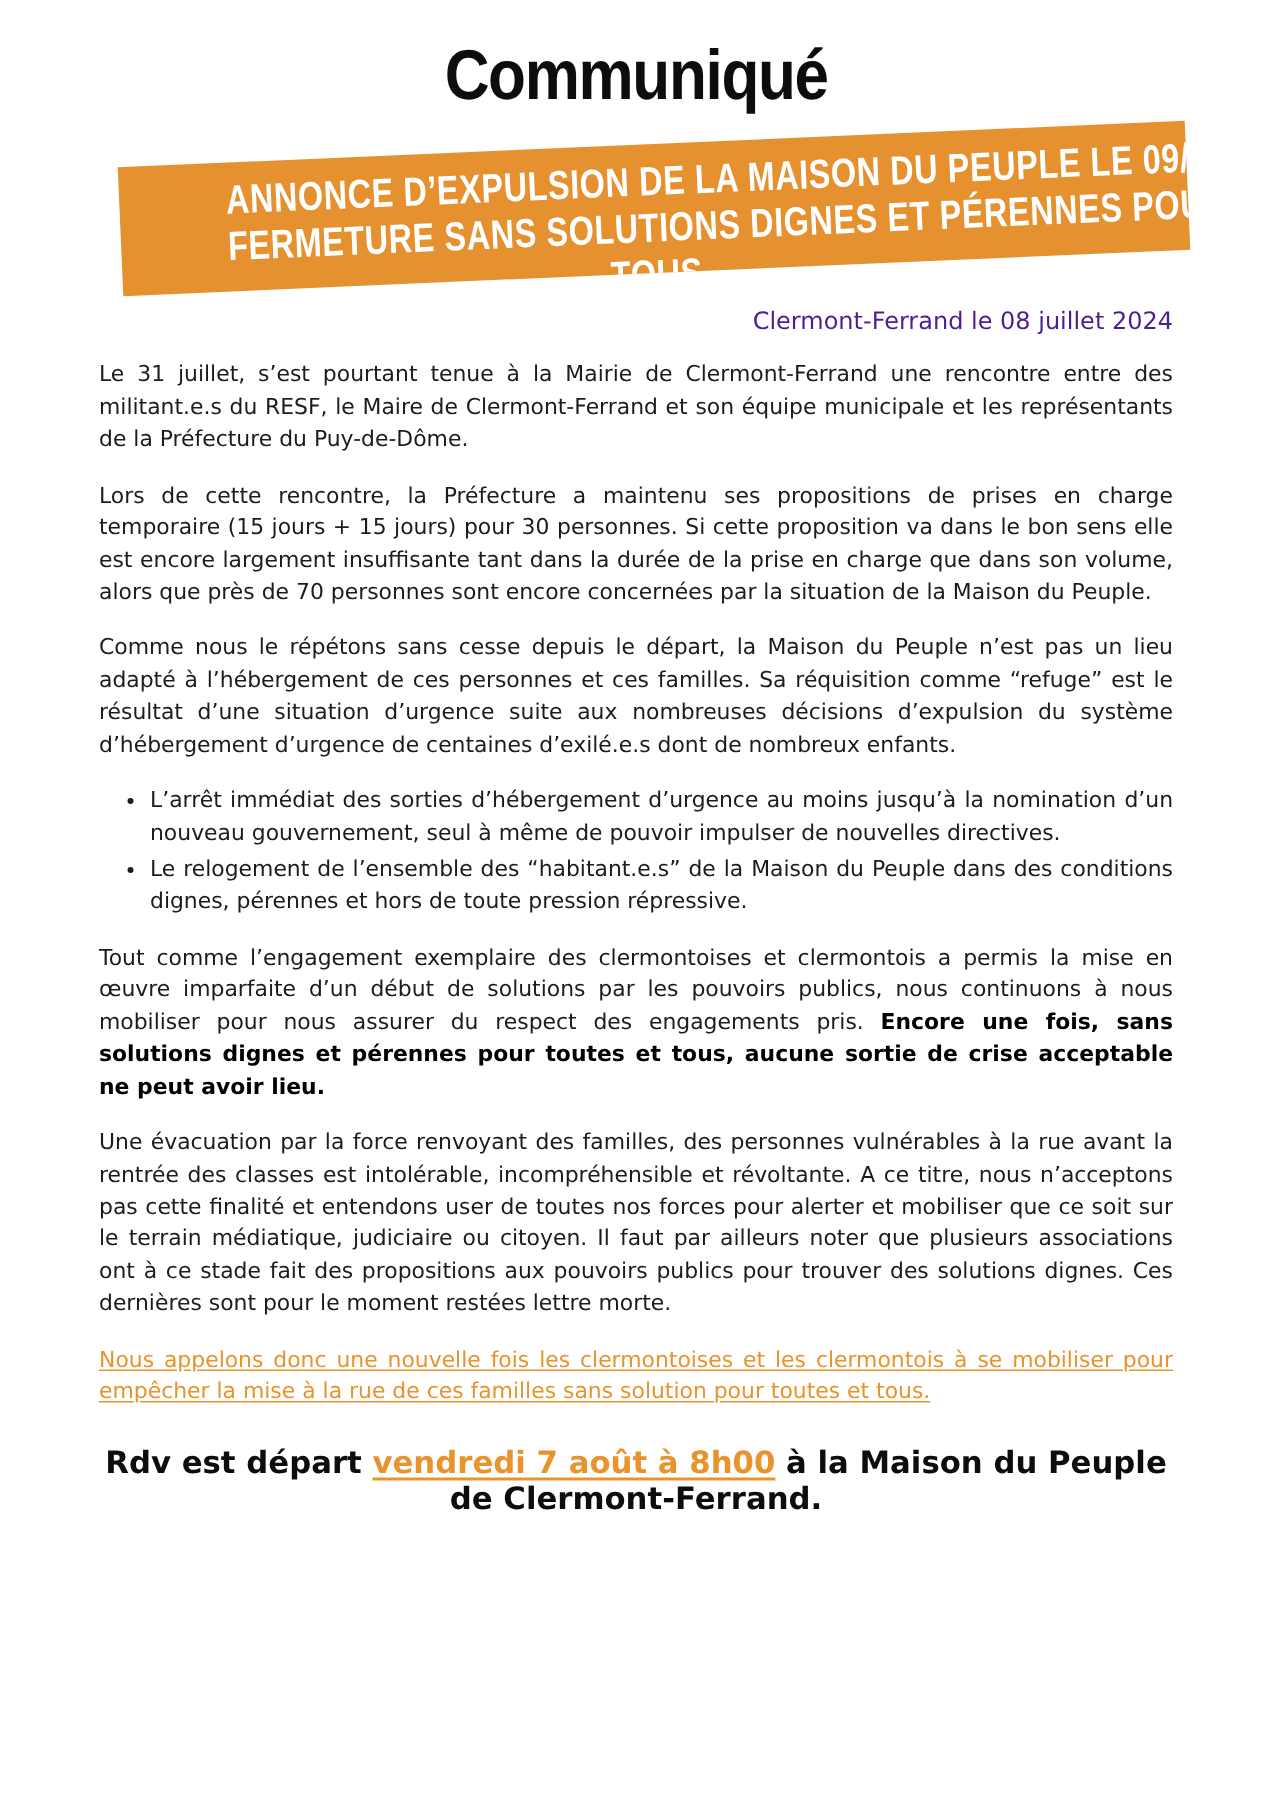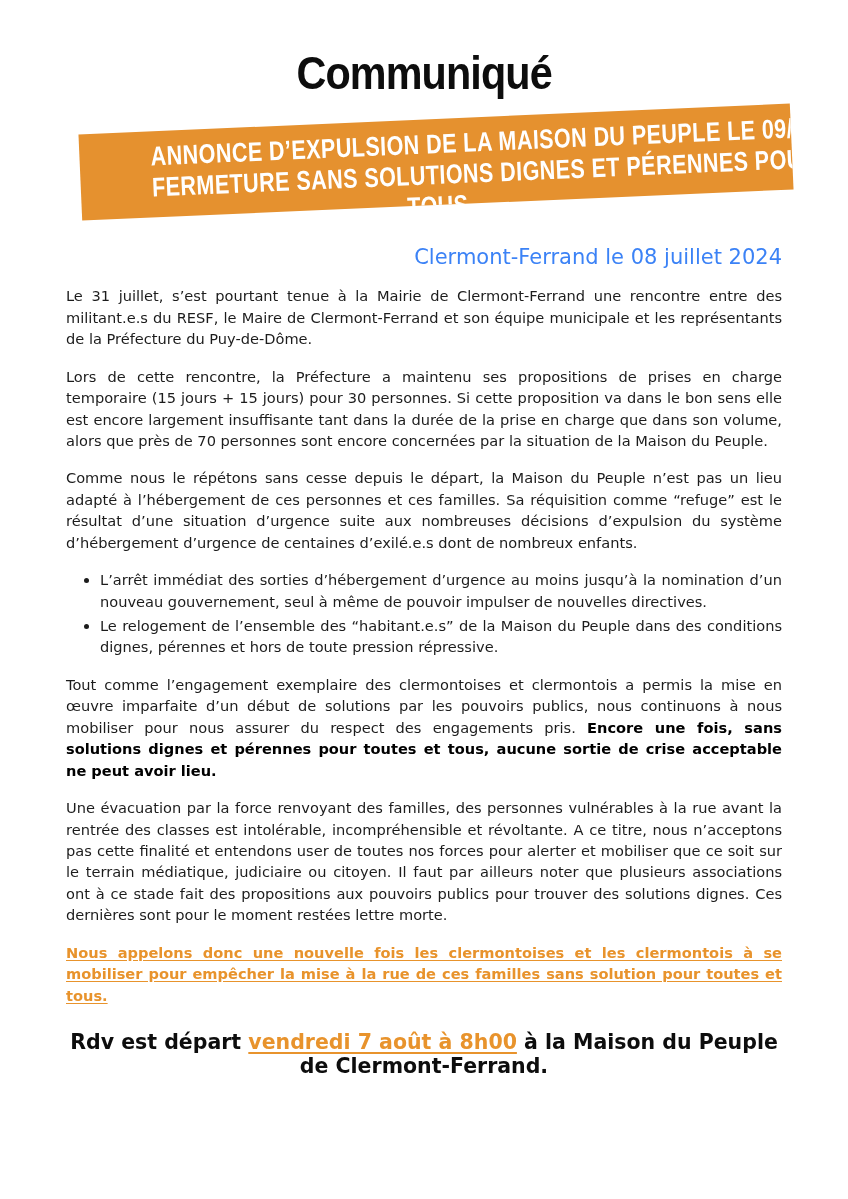--- a/index.html
+++ b/index.html
@@ -3,21 +3,21 @@
 <meta charset="utf-8">
 <style>
   * { margin: 0; padding: 0; box-sizing: border-box; }
   html, body { background: #ffffff; }
   body { font-family: "DejaVu Sans", "Liberation Sans", sans-serif; }
 
   .page {
     width: 848px; height: 1199px;
     margin: 0 auto;
     background: #ffffff;
-    padding: 48px 66px 0 66px;
+    padding: 25px 66px 0 66px;
     position: relative;
     overflow: hidden;
     color: #1b1b1b;
   }
 
   
   .title {
     text-align: center;
     font-family: "Liberation Sans", sans-serif;
     font-weight: 900;
@@ -46,23 +46,23 @@
     font-weight: 800;
     font-size: 27px;
     line-height: 31px;
     white-space: nowrap;
     letter-spacing: 0.5px;
   }
 
   
   .dateline {
     text-align: right;
-    font-size: 21px;
-    color: #3b82f6;
-    margin-top: 40px;
+    font-size: 16px;
+    color: #4c1d95;
+    margin-top: 22px;
   }
 
   
   .body-text {
     margin-top: 16px;
     font-size: 14.6px;
     line-height: 1.47;
     text-align: justify;
     color: #1c1c1c;
   }
@@ -70,21 +70,21 @@
   .strong-p { font-weight: bold; color: #000; }
   .inline-bold { font-weight: bold; color: #000; }
   ul.preconditions {
     margin: 0 0 16px 0;
     padding-left 34px;
     padding-left: 34px;
   }
   ul.preconditions li { margin-bottom: 3px; }
   .orange-para {
     color: #e8932c;
-    font-weight: bold;
+    font-weight: normal;
     text-decoration: underline;
     text-underline-offset: 2px;
   }
 
   .rdv-line {
     margin-top: 24px;
     text-align: center;
     font-weight: bold;
     font-size: 20.5px;
     color: #0d0d0d;

